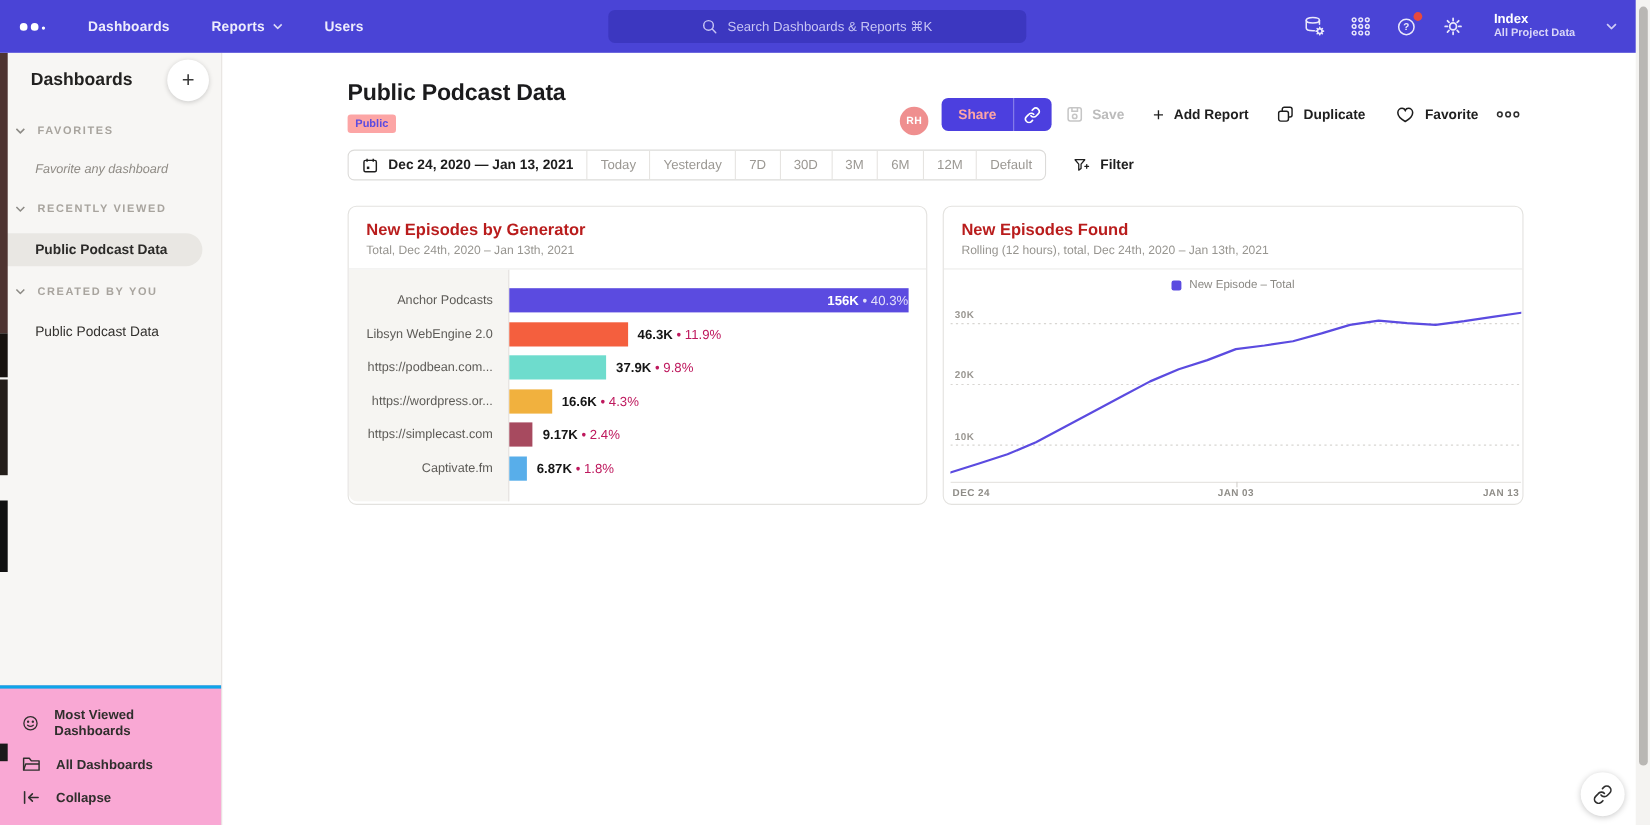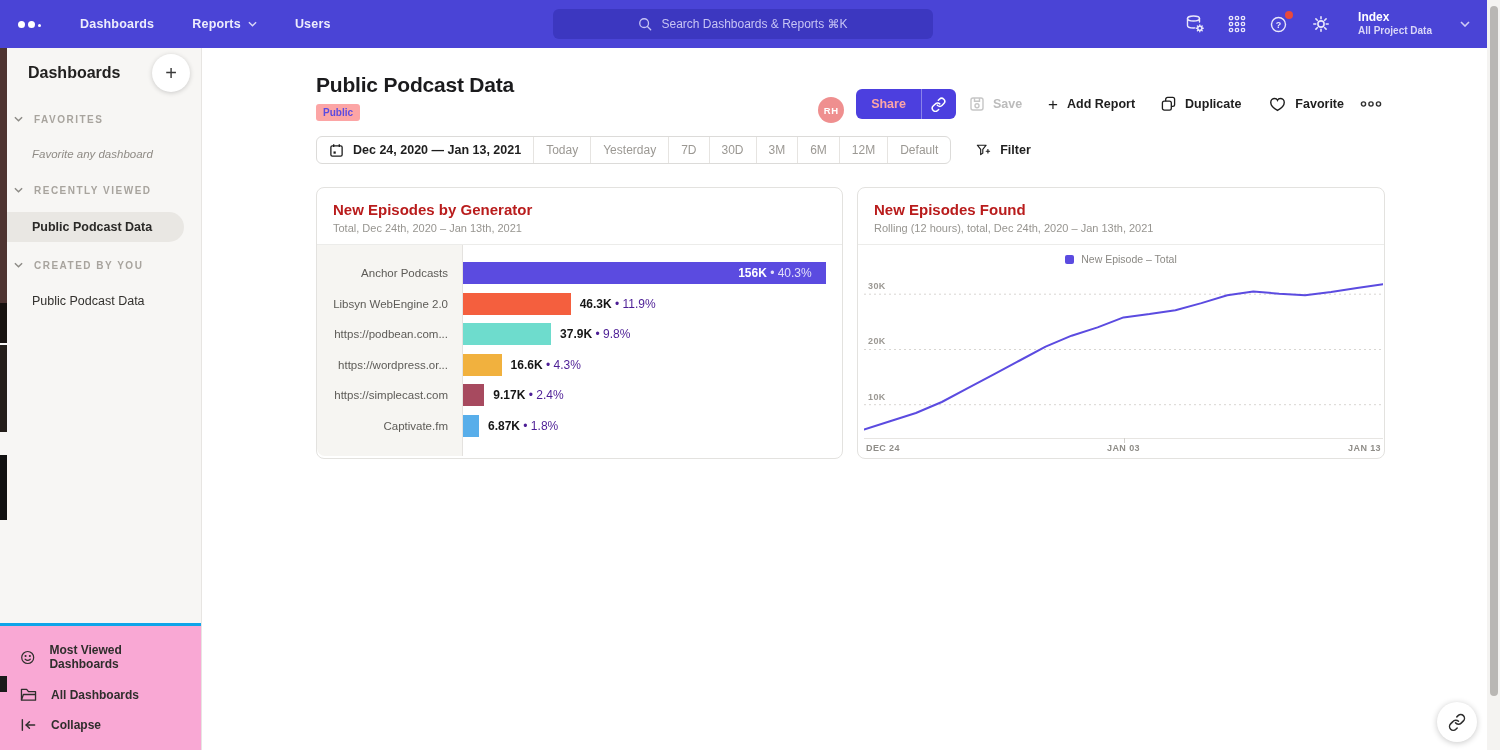--- a/index.html
+++ b/index.html
@@ -68,24 +68,24 @@
   .card-head { padding:13px 16px 10px; border-bottom:1px solid #ececea; }
   .card-title { font-size:15px; font-weight:700; color:#b91c1c; }
   .card-sub { font-size:11px; color:#979590; margin-top:4px; }
 
   .bar-body { display:flex; height:211px; border-radius:0 0 8px 8px; overflow:hidden; }
   .bar-labels { width:146px; background:#f6f5f2; border-right:1px solid #e4e2df; padding-top:13px; }
   .bar-label { height:30.5px; display:flex; align-items:center; justify-content:flex-end; padding-right:14px; font-size:11.5px; color:#5d5b57; }
   .bar-rows { flex:1; padding-top:13px; }
   .bar-row { height:30.5px; display:flex; align-items:center; }
   .bar { height:22px; display:flex; align-items:center; justify-content:flex-end; cursor:pointer; }
-  .bar-inner-label { color:#fff; font-size:12px; padding-right:14px; white-space:nowrap; }
+  .bar-inner-label { color:#fff; font-size:12px; padding-right:0; white-space:nowrap; }
   .bar-inner-label .pct { color:rgba(255,255,255,.82); font-weight:400; }
   .bar-value { margin-left:9px; font-size:12px; color:#161616; white-space:nowrap; }
-  .bar-value .pct { color:#4c1d95; font-weight:400; }
+  .bar-value .pct { color:#be185d; font-weight:400; }
 
   .legend { height:18px; display:flex; align-items:center; justify-content:center; gap:7px; margin-top:5px; }
   .legend-swatch { width:9px; height:9px; border-radius:2px; cursor:pointer; }
   .legend-label { font-size:10.5px; color:#8b8984; cursor:pointer; }
   .plot { position:relative; margin:3px 1px 0 6px; height:168px; }
   .plot svg { position:absolute; left:0; top:0; width:100%; height:100%; }
   .y-label { position:absolute; left:4px; font-size:9px; font-weight:700; color:#9b9893; letter-spacing:.4px; }
   .x-row { position:relative; height:16px; margin:0 1px 0 6px; }
   .x-tick-label { position:absolute; top:4px; font-size:9px; font-weight:700; color:#8f8d88; letter-spacing:.4px; }
   .tick-mark { position:absolute; left:50%; top:-1px; width:1px; height:5px; background:#d2d0cc; }

